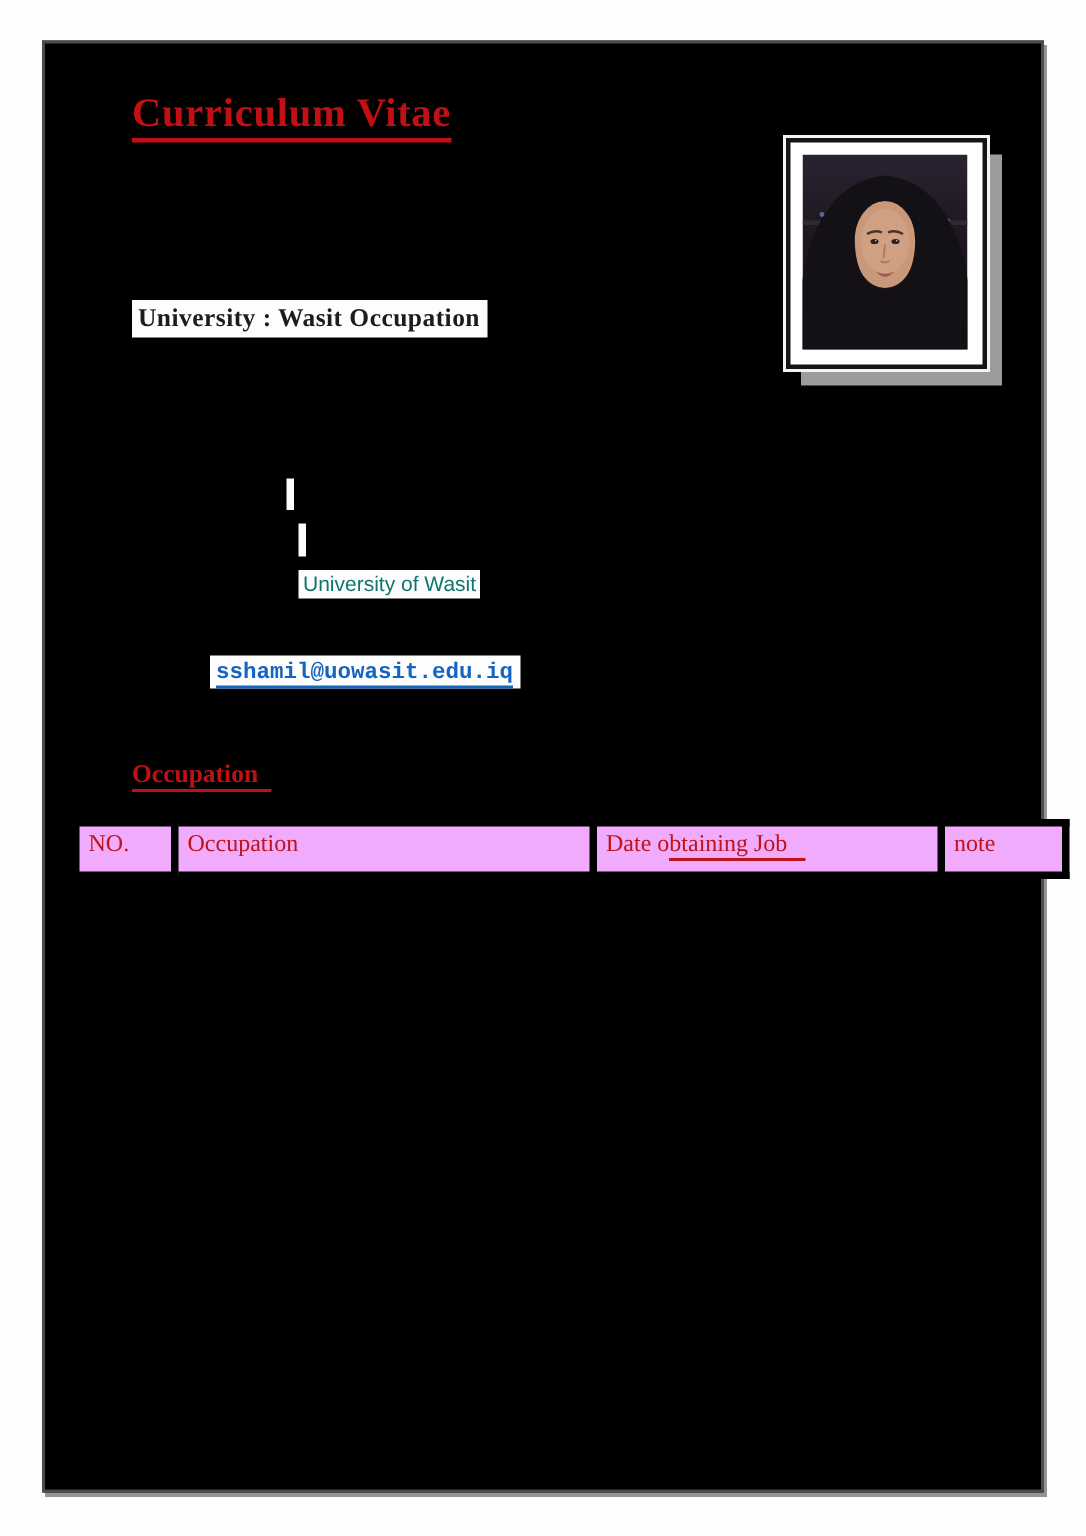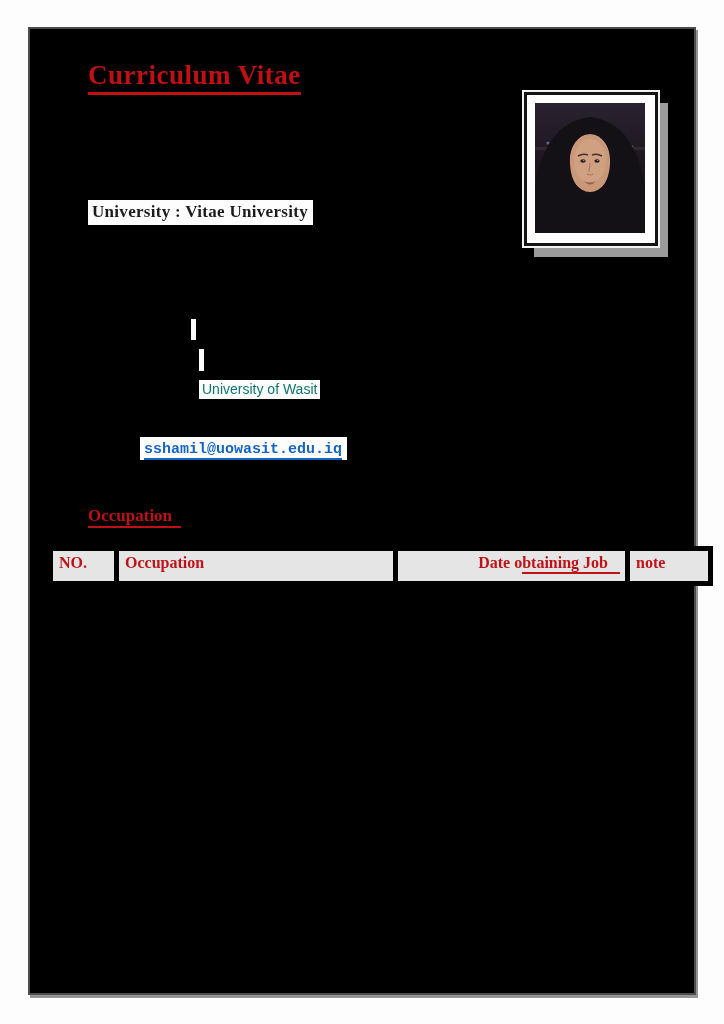--- a/index.html
+++ b/index.html
@@ -47,28 +47,28 @@
   }
   .section-heading{
     position:absolute;left:88px;top:506px;margin:0;
     font-size:17px;font-weight:bold;color:#c01014;
   }
   .section-heading .u{border-bottom:2px solid #c01014;padding-right:9px;padding-bottom:1px;}
   .occ-table{
     position:absolute;left:48px;top:546px;border-collapse:collapse;
   }
   .occ-table td{
-    background:#e5e5e5;border:5px solid #000;
-    font-size:16px;font-weight:bold;color:#bf1318;
+    background:#f0abfc;border:5px solid #000;
+    font-size:16px;font-weight:normal;color:#bf1318;
     vertical-align:top;padding:2px 5px 8px 6px;height:20px;line-height:20px;
     white-space:nowrap;
   }
   .col-no{width:50px;}
   .col-occupation{width:263px;}
-  .col-date{width:216px;text-align:right;}
+  .col-date{width:216px;}
   .col-note{width:67px;}
   .occ-table .u{border-bottom:2px solid #bf1318;padding-right:12px;padding-bottom:1px;}
 </style>
 </head>
 <body>
 
 <div class="sheet">
 
   <div class="black-page"></div>
 
@@ -99,21 +99,21 @@
       <path d="M57,52 Q62,50 67,53" stroke="#4a322a" stroke-width="1.6" fill="none"></path>
       <ellipse cx="48" cy="58" rx="2.7" ry="1.7" fill="#2c2020"></ellipse>
       <ellipse cx="62" cy="58" rx="2.7" ry="1.7" fill="#2c2020"></ellipse>
       <circle cx="48.8" cy="57.5" r="0.5" fill="#e8e0d8"></circle>
       <circle cx="62.8" cy="57.5" r="0.5" fill="#e8e0d8"></circle>
       <path d="M55,60 L54,69 M52,71 Q55,73 58,71" stroke="#a87a60" stroke-width="1.2" fill="none"></path>
       <path d="M49,78 Q55,81 61,78 Q55,85 49,78 Z" fill="#9a5c52"></path>
     </svg>
   </div>
 
-  <div class="hl uni-line">University : Vitae University</div>
+  <div class="hl uni-line">University : Wasit Occupation</div>
 
   <div class="mark mark1"></div>
   <div class="mark mark2"></div>
 
   <div class="hl uow-line">University of Wasit</div>
 
   <div class="hl email-box"><span class="email-link">sshamil@uowasit.edu.iq</span></div>
 
   <h2 class="section-heading"><span class="u">Occupation</span></h2>
 

